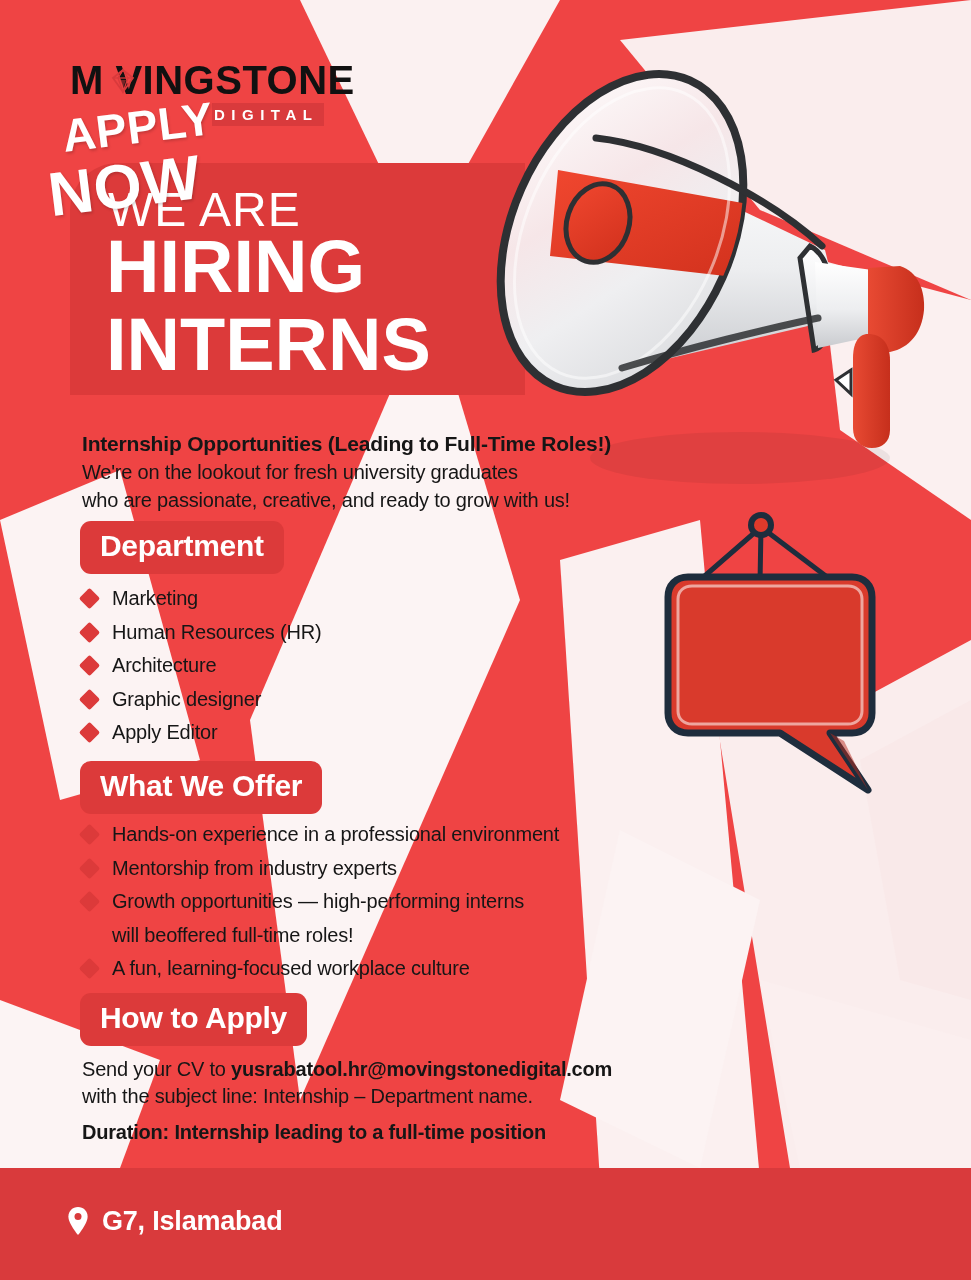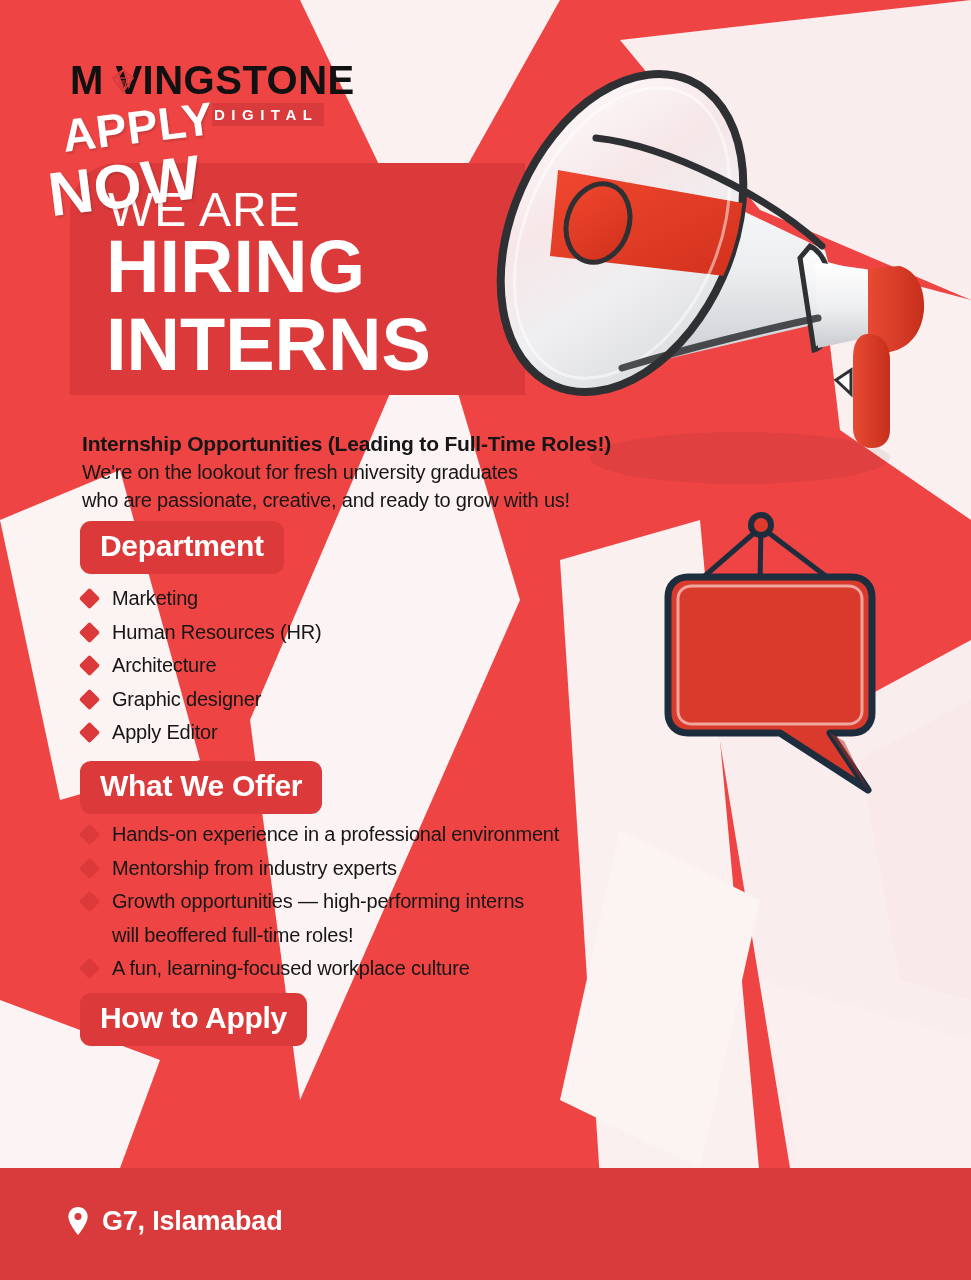--- a/index.html
+++ b/index.html
@@ -414,20 +414,25 @@
   <div class="pill" id="pill-offer">What We Offer</div>
   <div class="list" id="list-offer">
     <div class="li"><span class="diamond"></span><span>Hands-on experience in a professional environment</span></div>
     <div class="li"><span class="diamond"></span><span>Mentorship from industry experts</span></div>
     <div class="li"><span class="diamond"></span><span>Growth opportunities — high-performing interns</span></div>
     <div class="li cont"><span>will beoffered full-time roles!</span></div>
     <div class="li"><span class="diamond"></span><span>A fun, learning-focused workplace culture</span></div>
   </div>
 
   <div class="pill" id="pill-apply">How to Apply</div>
+  <div class="apply-body">
+    <div class="apply-line"><span>Send your CV to </span><b>yusrabatool.hr@movingstonedigital.com</b></div>
+    <div class="apply-line">with the subject line: Internship – Department name.</div>
+    <div class="apply-duration">Duration: Internship leading to a full-time position</div>
+  </div>
 
   <div class="footer">
     <div class="footer-inner">
       <svg class="pin-icon" viewBox="0 0 20 28">
         <path d="M10,0 C4.6,0 0.4,4.2 0.4,9.5 C0.4,16.8 10,28 10,28 C10,28 19.6,16.8 19.6,9.5 C19.6,4.2 15.4,0 10,0 Z" fill="#ffffff"></path>
         <circle cx="10" cy="9.4" r="3.5" fill="#D93A3C"></circle>
       </svg>
       <div class="footer-text">G7, Islamabad</div>
     </div>
   </div>

